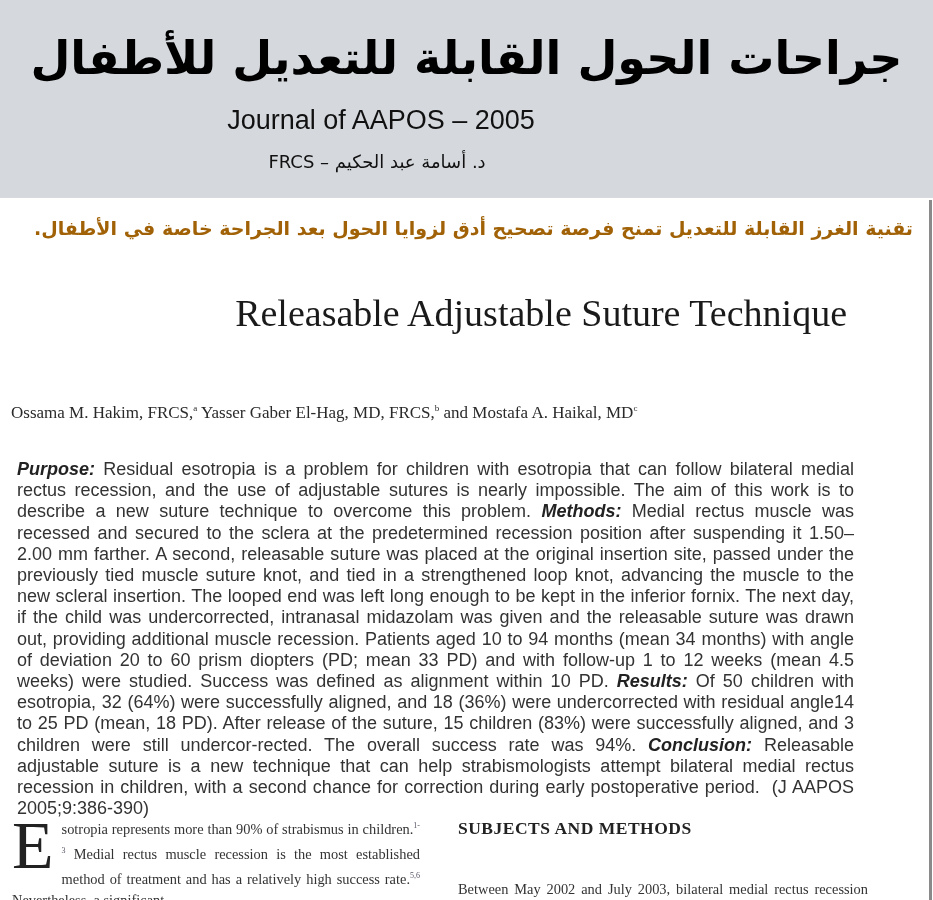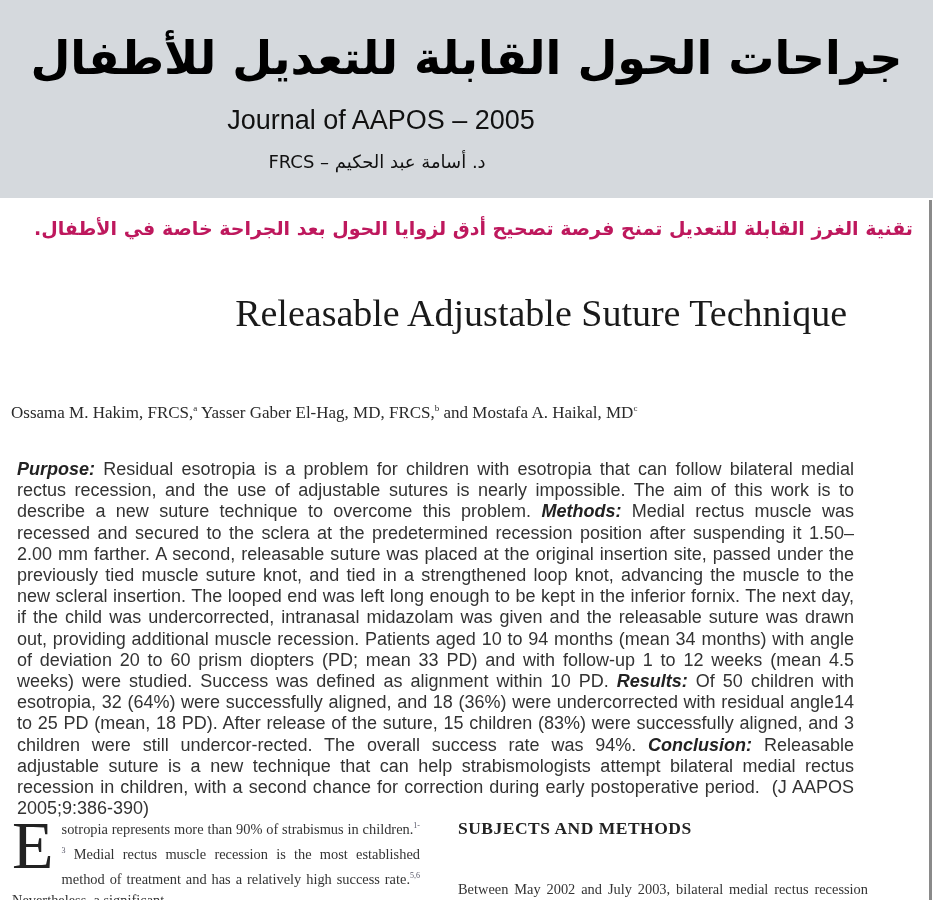--- a/index.html
+++ b/index.html
@@ -62,21 +62,21 @@
     .ar-summary {
       position: absolute;
       right: 20px; top: 211px;
       width: 900px;
       direction: rtl;
       text-align: right;
       font-family: "DejaVu Sans", sans-serif;
       font-weight: bold;
       font-size: 19px;
       line-height: 34px;
-      color: #be185d;
+      color: #a16207;
     }
     .paper-title {
       position: absolute;
       right: 86px; top: 292px;
       text-align: right;
       font-family: "Liberation Serif", serif;
       font-size: 38px;
       line-height: 43px;
       color: #1a1a1a;
     }

